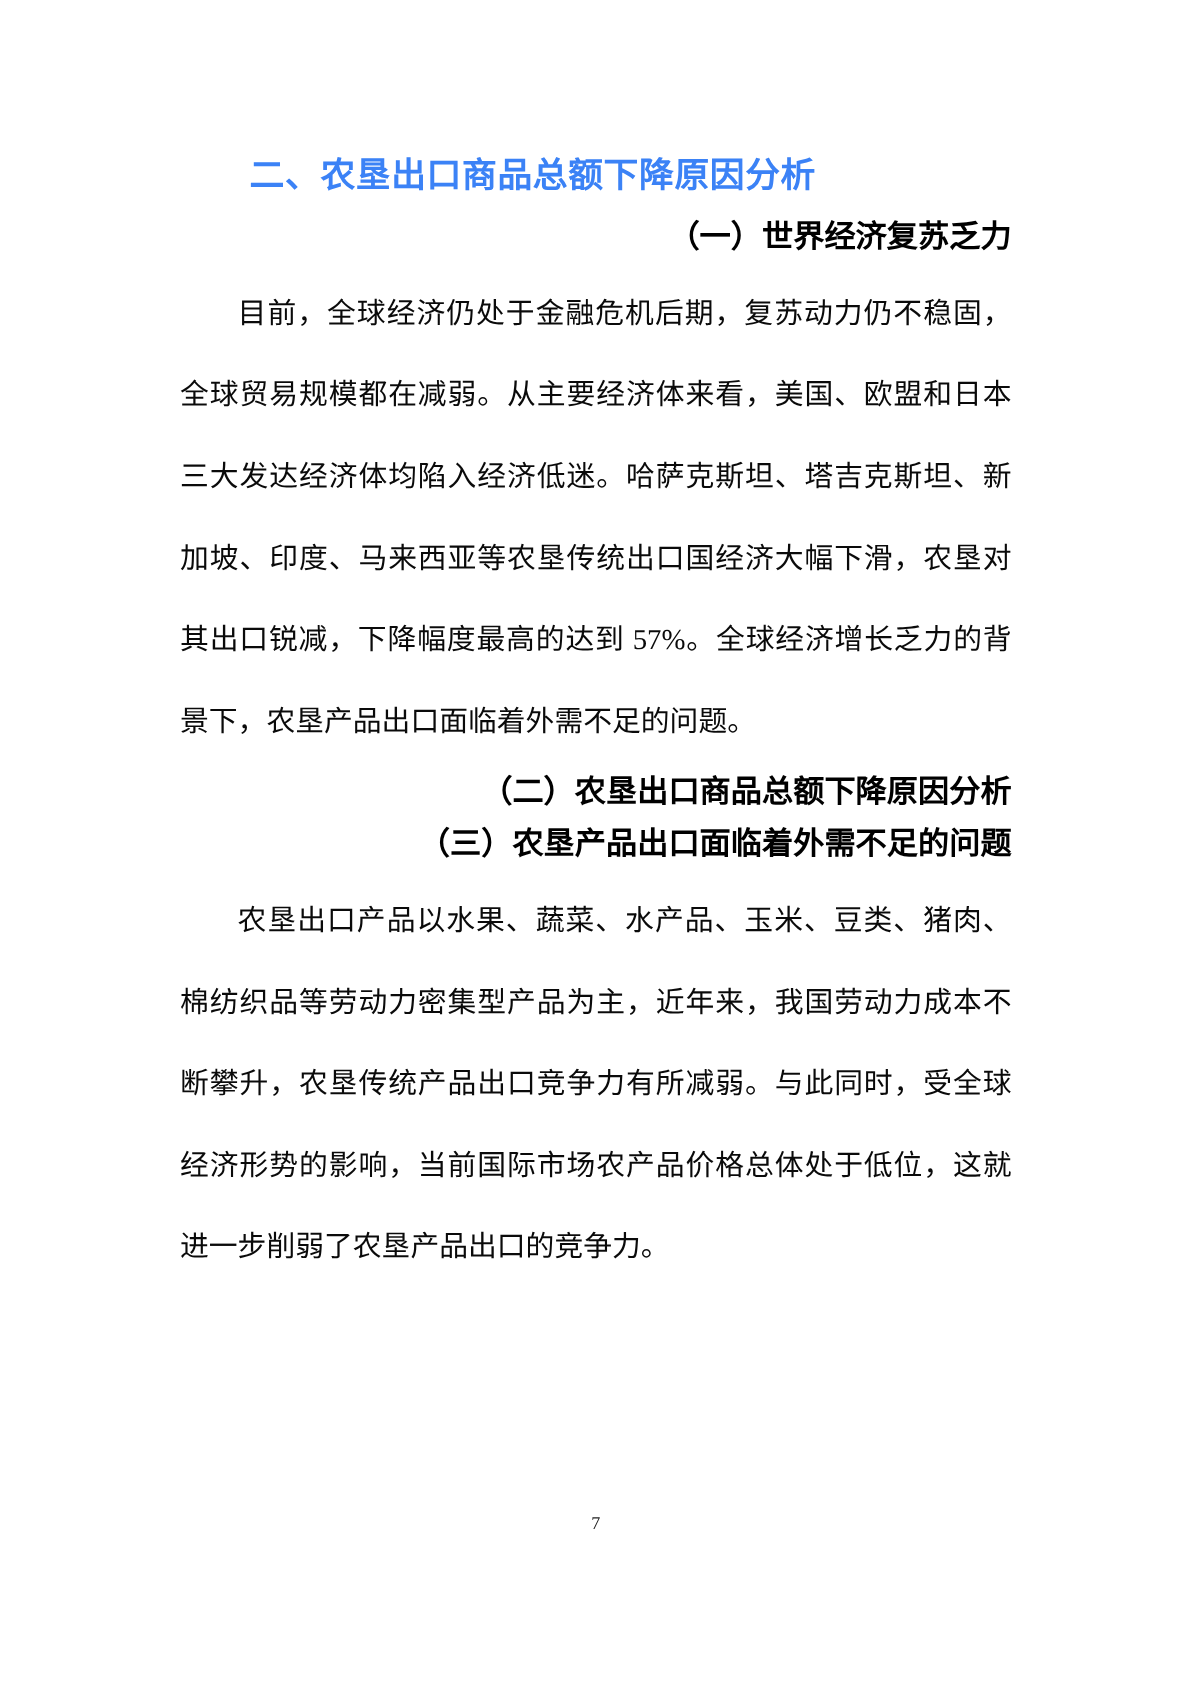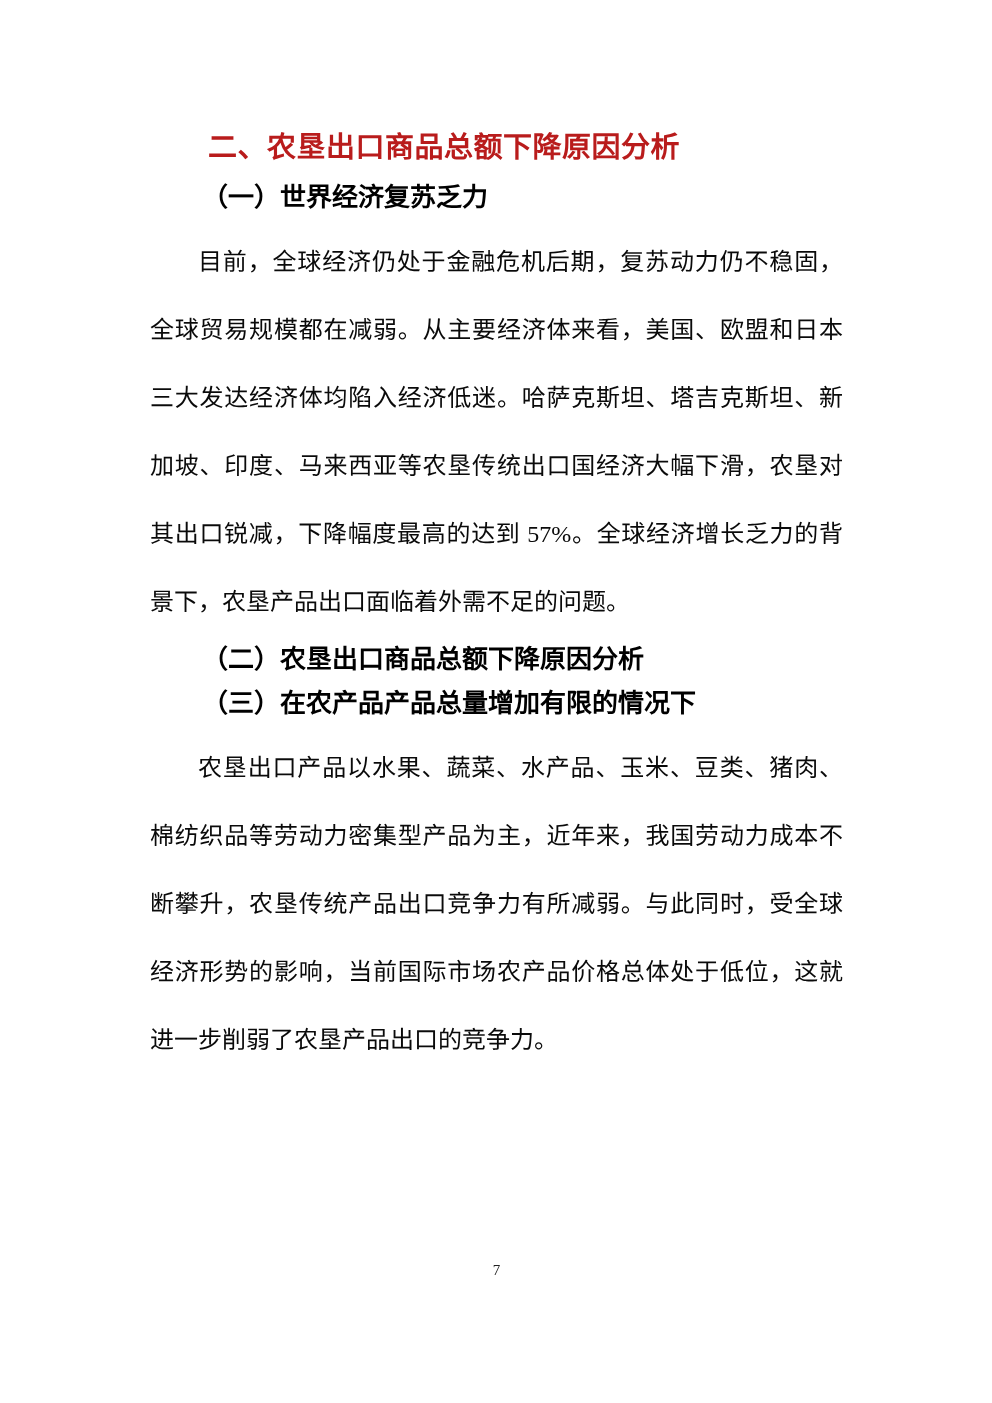--- a/index.html
+++ b/index.html
@@ -19,29 +19,30 @@
     overflow: hidden;
   }
   .doc-title {
     font-family: "Liberation Sans", "DejaVu Sans", sans-serif;
     font-weight: 700;
     font-size: 29px;
     line-height: 34px;
     letter-spacing: 0.5px;
     text-indent: 2em;
     margin: 0 0 14px 0;
-    color: #b91c1c;
+    color: #3b82f6;
   }
   .subheading {
     font-weight: 700;
     font-size: 26px;
     line-height: 40px;
     text-indent: 2em;
     margin: 4px 0 0 0;
     color: #000000;
+    text-align: right;
   }
   .paragraph {
     font-size: 24px;
     line-height: 68px;
     text-indent: 2em;
     text-align: justify;
     text-justify: inter-ideograph;
     margin: 10px 0 0 0;
     color: #0a0a0a;
   }
@@ -65,19 +66,19 @@
   <section>
     <h2 class="subheading">（一）世界经济复苏乏力</h2>
     <p class="paragraph">目前，全球经济仍处于金融危机后期，复苏动力仍不稳固，全球贸易规模都在减弱。从主要经济体来看，美国、欧盟和日本三大发达经济体均陷入经济低迷。哈萨克斯坦、塔吉克斯坦、新加坡、印度、马来西亚等农垦传统出口国经济大幅下滑，农垦对其出口锐减，下降幅度最高的达到 57%。全球经济增长乏力的背景下，农垦产品出口面临着外需不足的问题。</p>
   </section>
 
   <section>
     <h2 class="subheading">（二）农垦出口商品总额下降原因分析</h2>
   </section>
 
   <section>
-    <h2 class="subheading">（三）在农产品产品总量增加有限的情况下</h2>
+    <h2 class="subheading">（三）农垦产品出口面临着外需不足的问题</h2>
     <p class="paragraph">农垦出口产品以水果、蔬菜、水产品、玉米、豆类、猪肉、棉纺织品等劳动力密集型产品为主，近年来，我国劳动力成本不断攀升，农垦传统产品出口竞争力有所减弱。与此同时，受全球经济形势的影响，当前国际市场农产品价格总体处于低位，这就进一步削弱了农垦产品出口的竞争力。</p>
   </section>
 
   <div class="page-footer">7</div>
 
 </div>
 
 </body></html>

